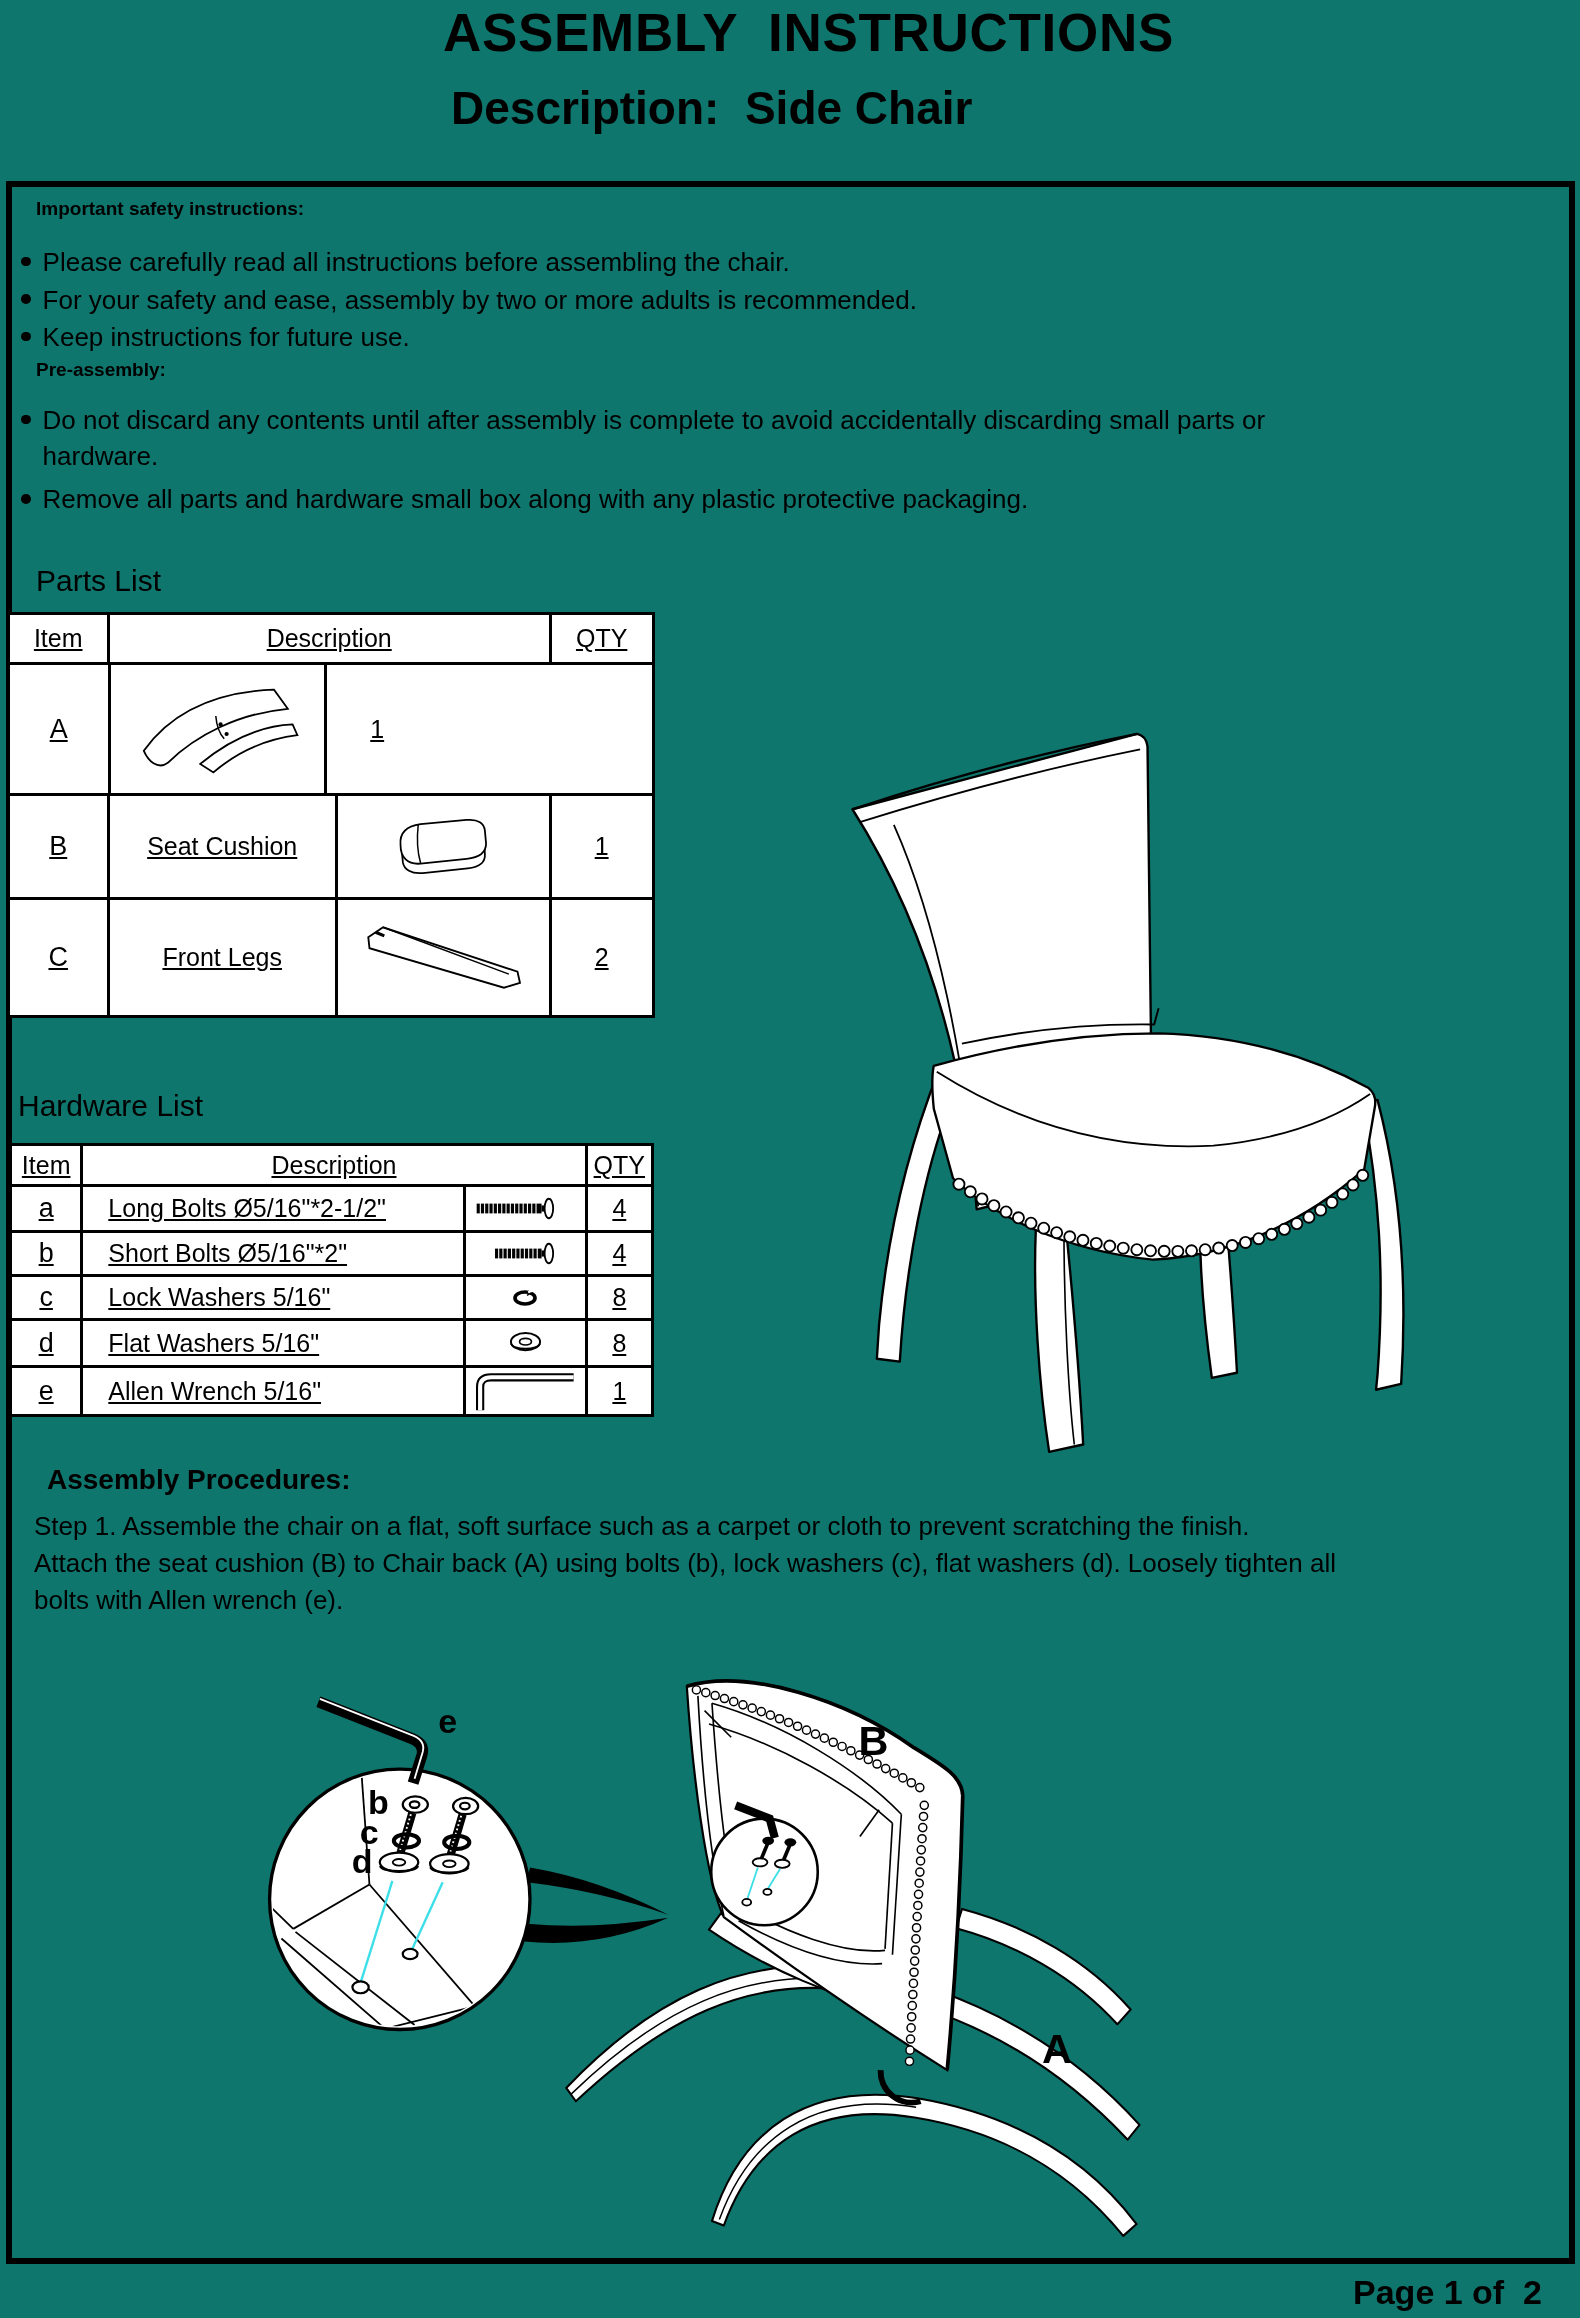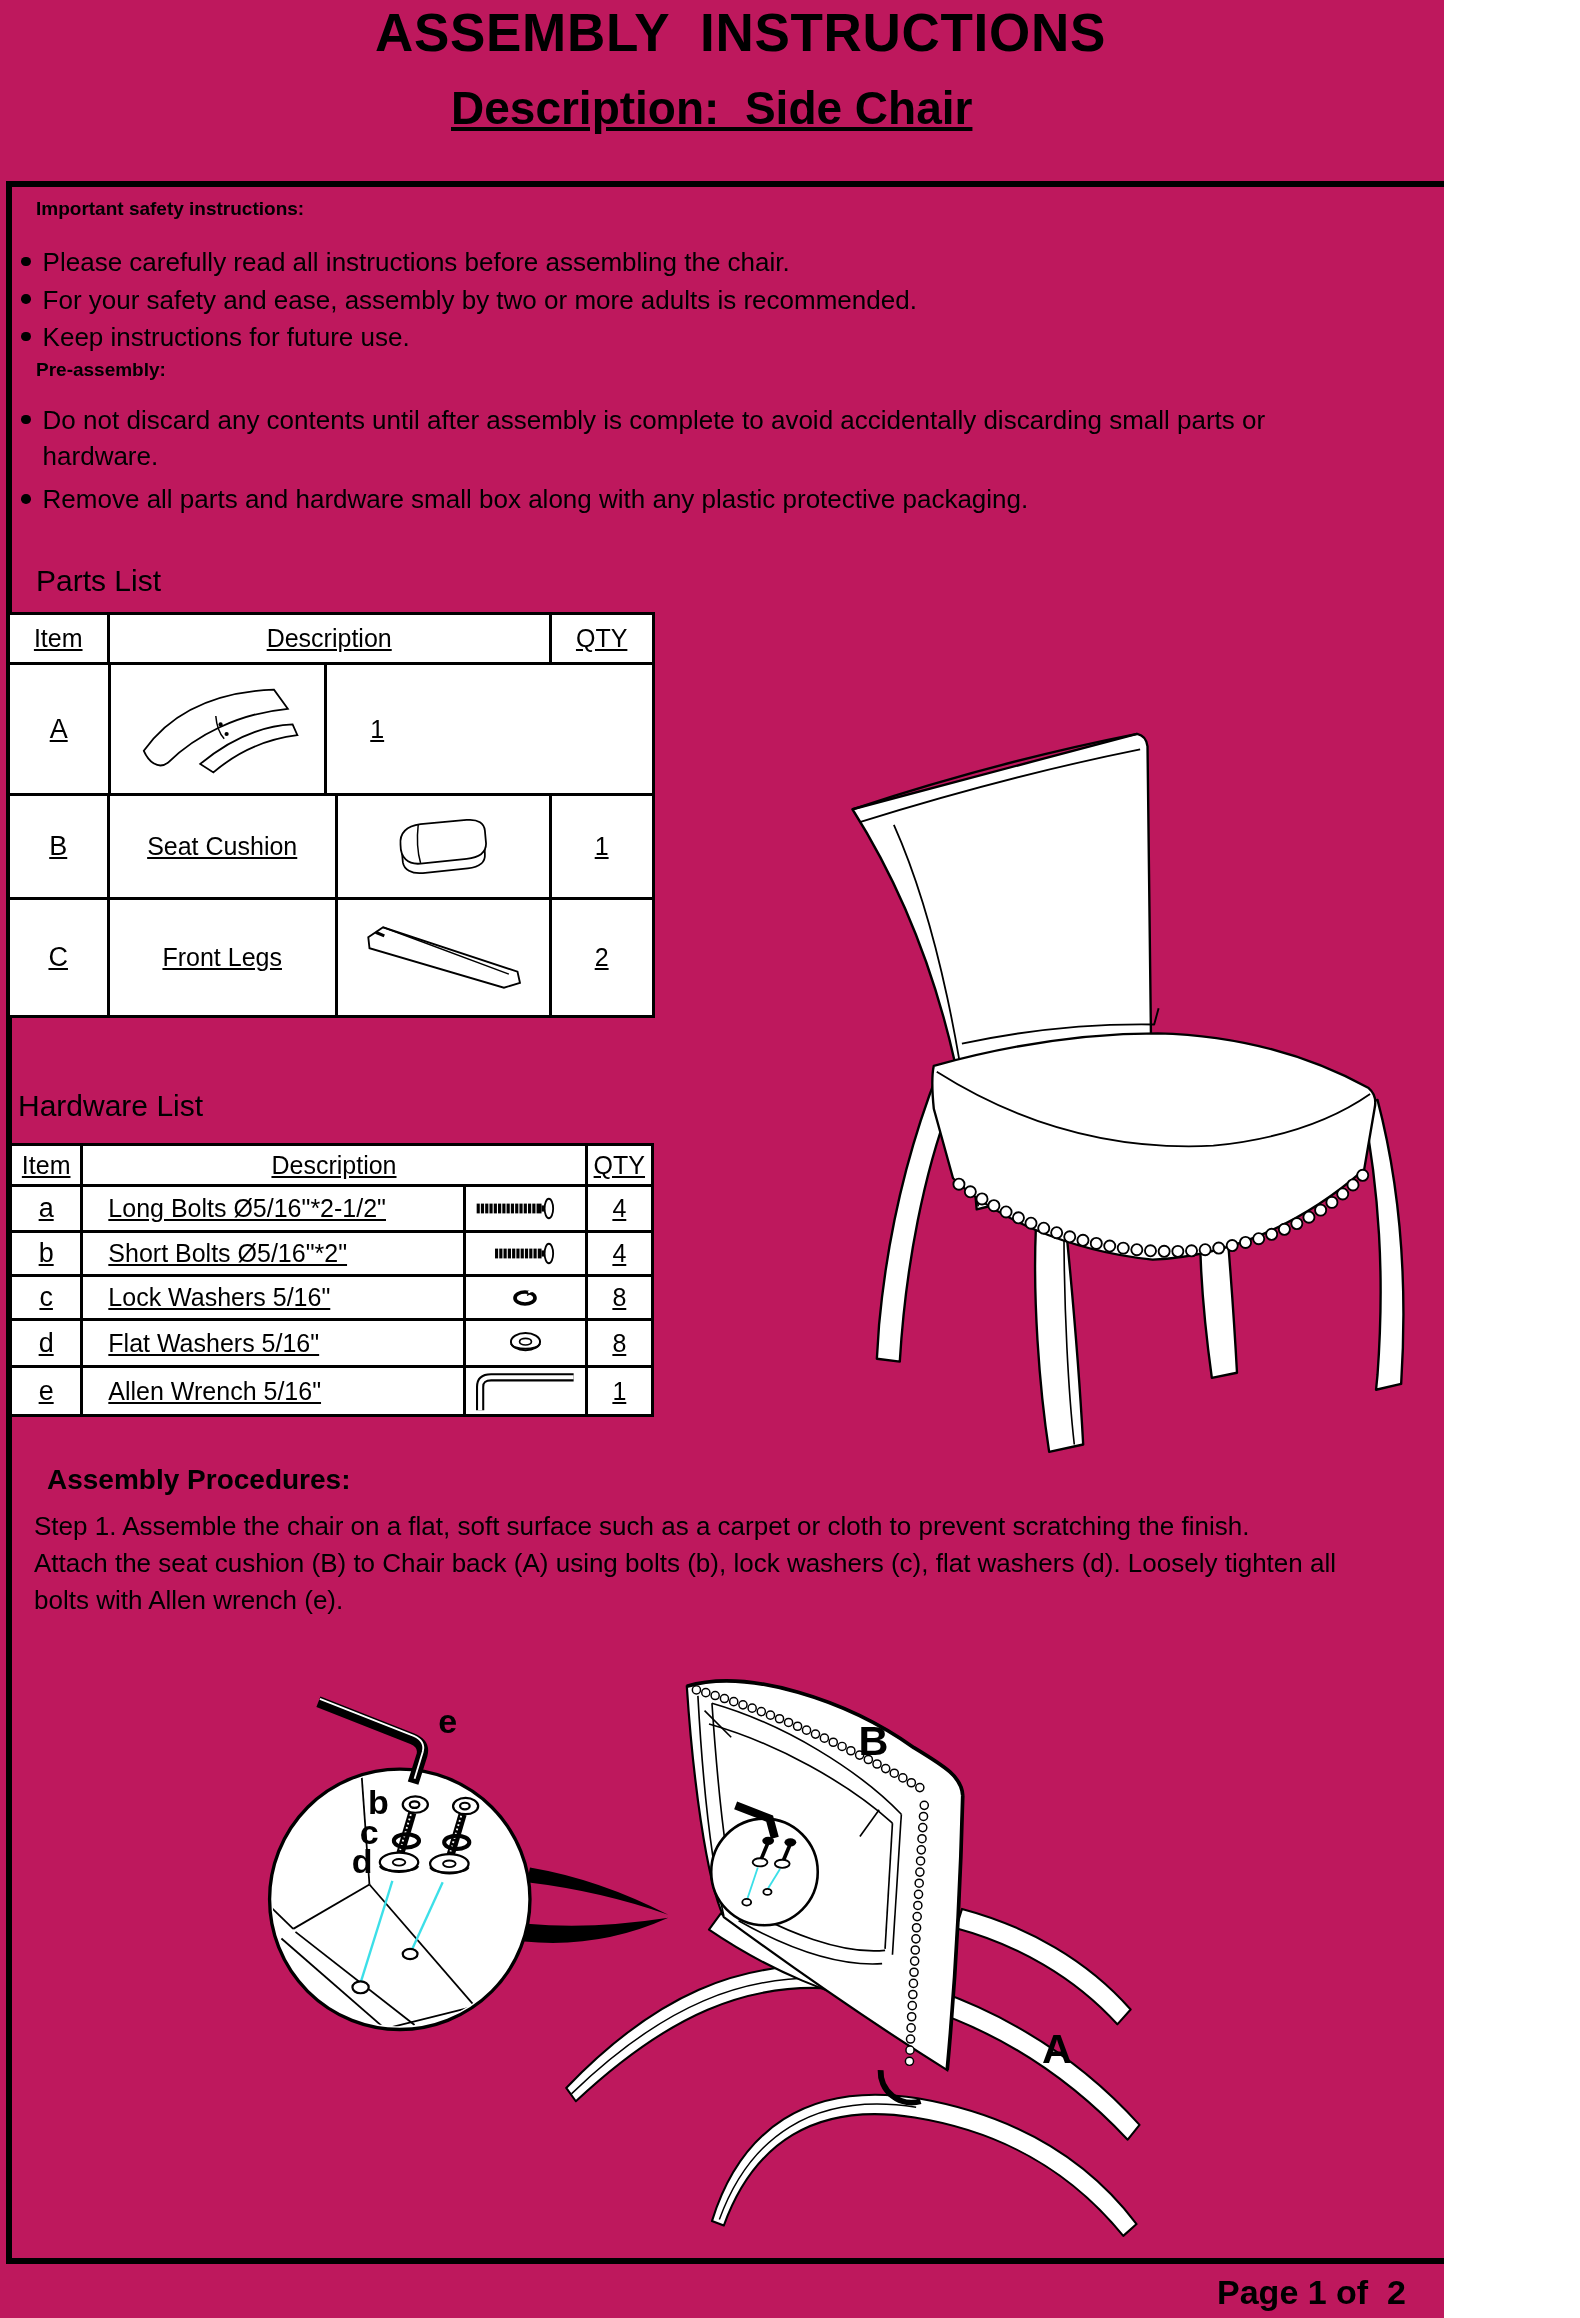--- a/index.html
+++ b/index.html
@@ -1,21 +1,21 @@
 <!DOCTYPE html>
 <html style="font-size:12px"><head>
 <meta charset="utf-8">
 <style>
   html,body{margin:0;padding:0;background:#fff;}
-  #page{position:relative;width:1416px;height:2319px;background:#be185d;
-        font-family:"Liberation Sans", sans-serif;color:#000;overflow:hidden;padding-left:28px;}
+  #page{position:relative;width:1580px;height:2319px;background:#0f766e;
+        font-family:"Liberation Sans", sans-serif;color:#000;overflow:hidden;}
   .abs{position:absolute;}
   #doc-title{top:1.5px;left:50%;transform:translateX(-50%);margin-left:18.5px;
              font-size:53px;font-weight:bold;letter-spacing:0.7px;white-space:pre;}
-  #doc-subtitle{top:81px;left:451px;font-size:46px;font-weight:bold;white-space:pre;text-decoration:underline;}
+  #doc-subtitle{top:81px;left:451px;font-size:46px;font-weight:bold;white-space:pre;}
   #main-box{left:6px;top:181px;width:1557px;height:2071px;border:6.7px solid #000;}
   .sec-head{font-size:19px;font-weight:bold;}
   .bullets{display:flex;flex-direction:column;gap:1.5px;}
   .bullet-row{display:flex;align-items:flex-start;}
   .bullet-dot{width:9.6px;height:9.6px;border-radius:50%;background:#000;flex:0 0 9.6px;
               margin:12.6px 12px 0 0;}
   .bullet-text{font-size:26px;line-height:36px;white-space:pre-line;}
   .list-title{font-size:30px;}
   .tbl{position:absolute;border:3.7px solid #000;box-sizing:border-box;background:#fff;text-decoration:underline;}
   .trow{display:flex;box-sizing:border-box;border-top:3px solid #000;}

